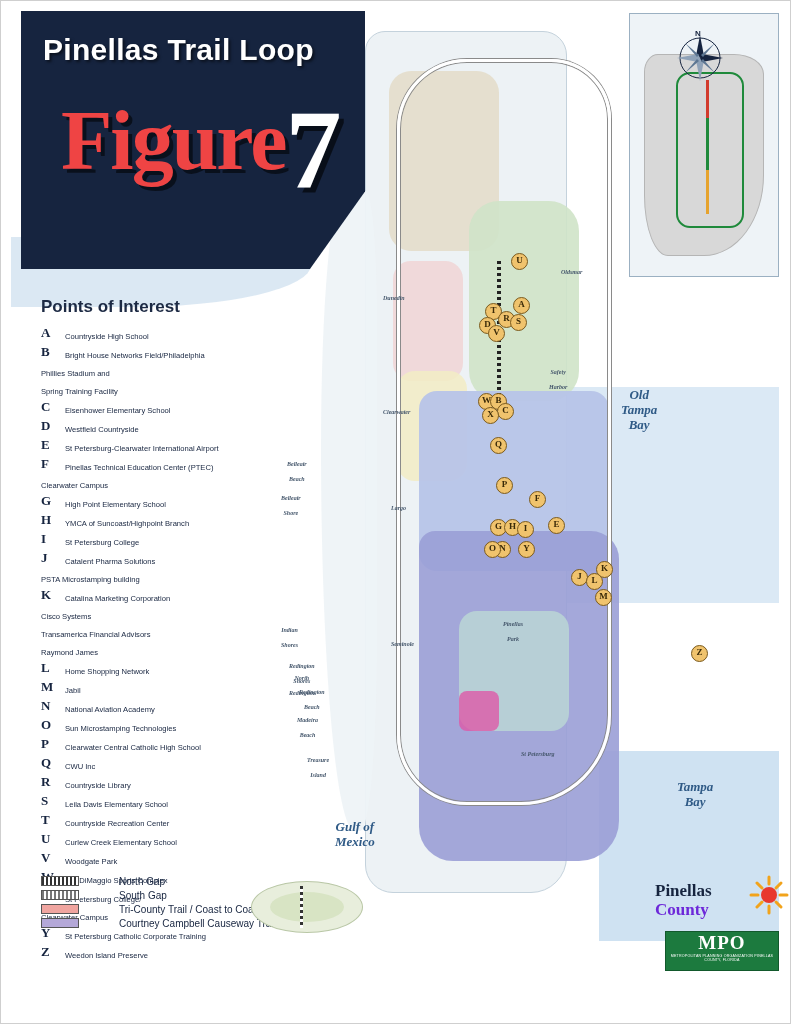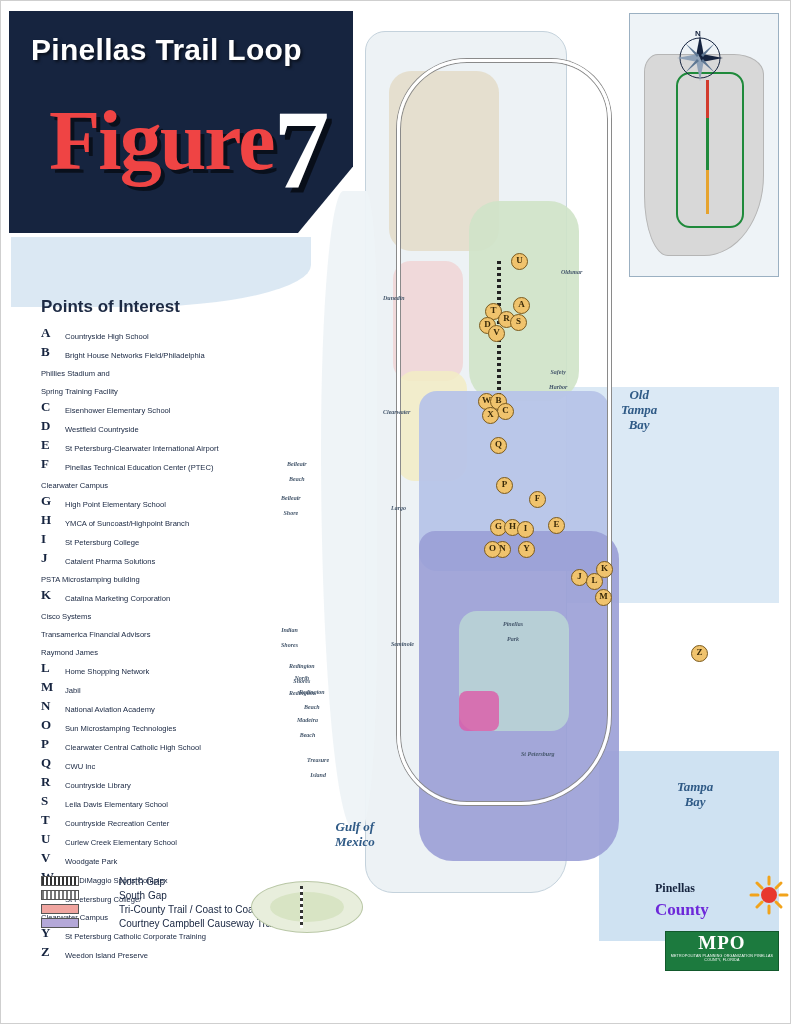--- a/index.html
+++ b/index.html
@@ -12,21 +12,21 @@
   #page{
     position:relative;
     width:791px;height:1024px;
     background:#ffffff;
     box-sizing:border-box;
     border:1px solid #cfcfcf;
   }
 
   
   .title-banner{
-    position:absolute;left:8px;top:10px;width:344px;height:222px;
+    position:absolute;left:20px;top:10px;width:344px;height:258px;
     background:#16243f;
     clip-path:polygon(0 0, 100% 0, 100% 70%, 84% 100%, 0 100%);
   }
   .title-banner .title-text{
     position:absolute;left:22px;top:22px;
     color:#ffffff;
     font-size:30px;font-weight:bold;letter-spacing:0.3px;
     text-shadow:2px 2px 3px rgba(0,0,0,.55);
   }
   .figure-wrap{
@@ -236,21 +236,21 @@
     color:#3a2a08;font-size:9px;font-weight:bold;
     line-height:13px;text-align:center;
     font-family:"Liberation Serif", serif;
   }
 
   
   .pinellas-logo{
     position:absolute;left:654px;top:874px;width:122px;height:58px;
   }
   .pinellas-logo .txt1{
-    position:absolute;left:0;top:6px;font-size:12px;font-weight:bold;color:#16243f;
+    position:absolute;left:0;top:6px;font-size:17px;font-weight:bold;color:#16243f;
     font-family:"Liberation Serif", serif;
   }
   .pinellas-logo .txt2{
     position:absolute;left:0;top:25px;font-size:17px;font-weight:bold;color:#6d28d9;
     font-family:"Liberation Serif", serif;
   }
   .sunburst{
     position:absolute;left:94px;top:0px;width:40px;height:40px;
   }
   .mpo-logo{

